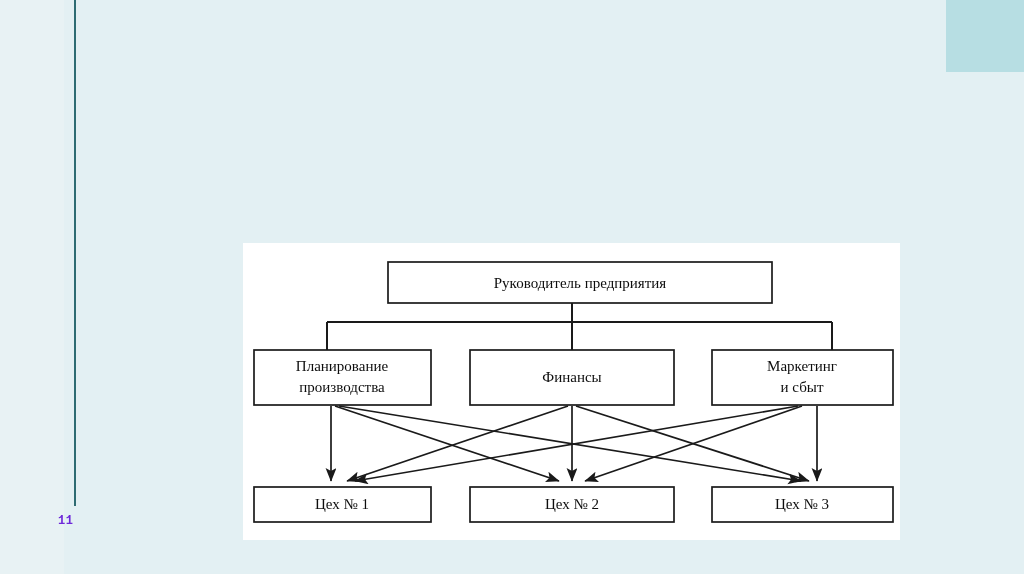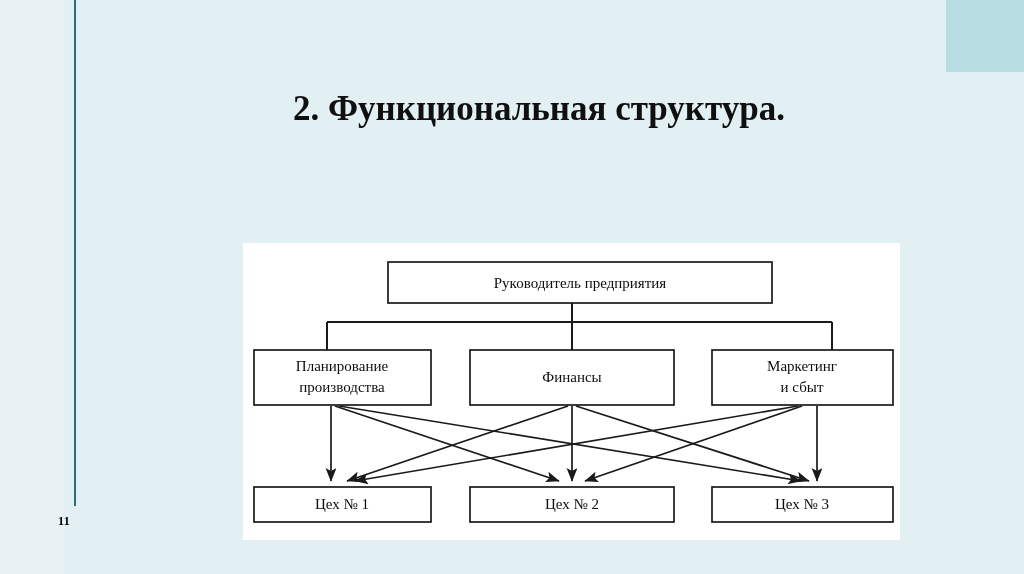--- a/index.html
+++ b/index.html
@@ -49,24 +49,24 @@
     top: 0;
     width: 78px;
     height: 72px;
     background: #b7dee3;
   }
 
   #page-number {
     position: absolute;
     left: 58px;
     top: 514px;
-    font-family: Liberation Serif, serif;
+    font-family: Liberation Mono, monospace;
     font-size: 12px;
     font-weight: bold;
-    color: #000000;
+    color: #6d28d9;
     letter-spacing: .5px;
   }
 
   #title {
     position: absolute;
     left: 74px;
     top: 66px;
     width: 930px;
     text-align: center;
     font-family: "Liberation Serif", serif;
@@ -116,21 +116,20 @@
 <body>
 
 <div id="slide">
 
   <div id="left-stripe"></div>
   <div id="left-rule"></div>
   <div id="corner-block"></div>
 
   <div id="page-number">11</div>
 
-  <h1 id="title">2. Функциональная структура.</h1>
 
 
   <div id="diagram-panel">
     <svg id="diagram-svg" width="657" height="297" viewBox="0 0 657 297">
 
       <defs>
         <marker id="arrowhead" markerWidth="9" markerHeight="9" refX="7.6" refY="3.2" orient="auto" markerUnits="strokeWidth">
           <path d="M0,0 L8,3.2 L0,6.4 L1.7,3.2 z" fill="#1a1a1a"></path>
         </marker>
       </defs>

